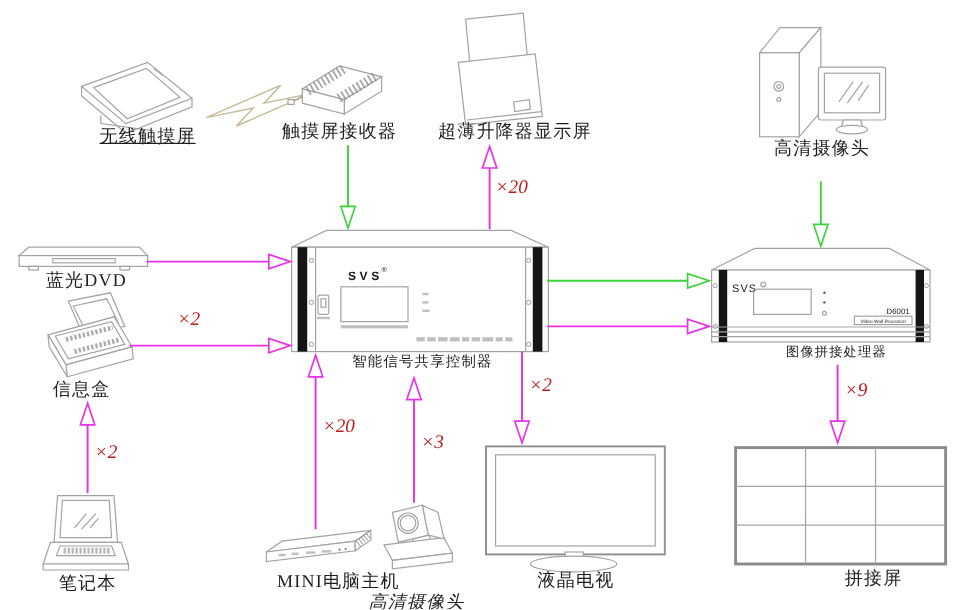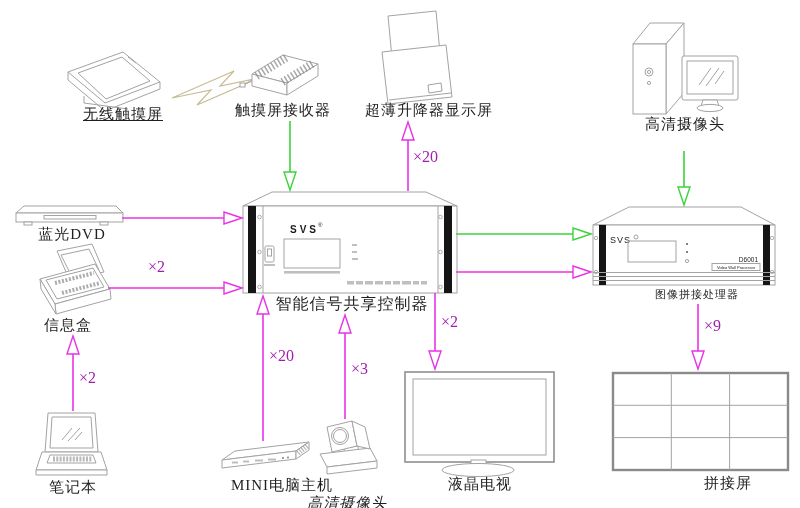--- a/index.html
+++ b/index.html
@@ -1,21 +1,21 @@
 <!DOCTYPE html>
 <html><head>
 <meta charset="utf-8">
 <style>
   html,body{margin:0;padding:0;background:#ffffff;}
   .stage{position:relative;width:800px;height:508px;background:#ffffff;overflow:hidden;
          font-family:"Liberation Serif","DejaVu Serif",serif;}
   .stage svg{position:absolute;left:0;top:0;}
   .lbl{position:absolute;transform:translateX(-50%);white-space:nowrap;
        font-size:15px;color:#1f1f1f;letter-spacing:1px;line-height:1.1;}
-  .mult{position:absolute;white-space:nowrap;font-size:16px;color:#a21caf;}
+  .mult{position:absolute;white-space:nowrap;font-size:16px;color:#b91c1c;font-style:italic;}
   .dev{stroke:#a3a3a3;fill:#ffffff;stroke-width:1;}
   .devl{stroke:#a3a3a3;fill:none;stroke-width:1;}
   .darkbar{fill:#151515;stroke:none;}
   .screw{fill:#ffffff;stroke:#9a9a9a;stroke-width:0.8;}
   .gline{stroke:#3bd33b;stroke-width:1.6;fill:none;}
   .ghead{stroke:#3bd33b;stroke-width:1.4;fill:#ffffff;}
   .mline{stroke:#e832e8;stroke-width:1.6;fill:none;}
   .mhead{stroke:#e832e8;stroke-width:1.4;fill:#ffffff;}
   .smudge{fill:#8a8a8a;opacity:0.55;}
   .brand{font-family:"Liberation Sans","DejaVu Sans",sans-serif;fill:#1a1a1a;}
@@ -248,21 +248,21 @@
   </g>
 </svg>
 
   <div class="lbl" style="left:123px;top:106px;text-decoration:underline;">无线触摸屏</div>
   <div class="lbl" style="left:283px;top:102px;">触摸屏接收器</div>
   <div class="lbl" style="left:412px;top:102px;margin-left:17px;">超薄升降器显示屏</div>
   <div class="lbl" style="left:685px;top:116px;">高清摄像头</div>
   <div class="lbl" style="left:72px;top:226px;">蓝光DVD</div>
   <div class="lbl" style="left:68px;top:317px;">信息盒</div>
   <div class="lbl" style="left:73px;top:479px;">笔记本</div>
-  <div class="lbl" style="left:352px;top:295px;font-size:16px;">智能信号共享控制器</div>
+  <div class="lbl" style="left:352px;top:295px;font-size:12px;">智能信号共享控制器</div>
   <div class="lbl" style="left:697px;top:288px;font-size:11px;">图像拼接处理器</div>
   <div class="lbl" style="left:258px;top:477px;margin-left:24px;">MINI电脑主机</div>
   <div class="lbl" style="left:347px;top:495px;font-style:italic;">高清摄像头</div>
   <div class="lbl" style="left:480px;top:476px;">液晶电视</div>
   <div class="lbl" style="left:728px;top:475px;">拼接屏</div>
 
   <div class="mult" style="left:413px;top:148px;">×20</div>
   <div class="mult" style="left:148px;top:258px;">×2</div>
   <div class="mult" style="left:79px;top:369px;">×2</div>
   <div class="mult" style="left:269px;top:347px;">×20</div>

